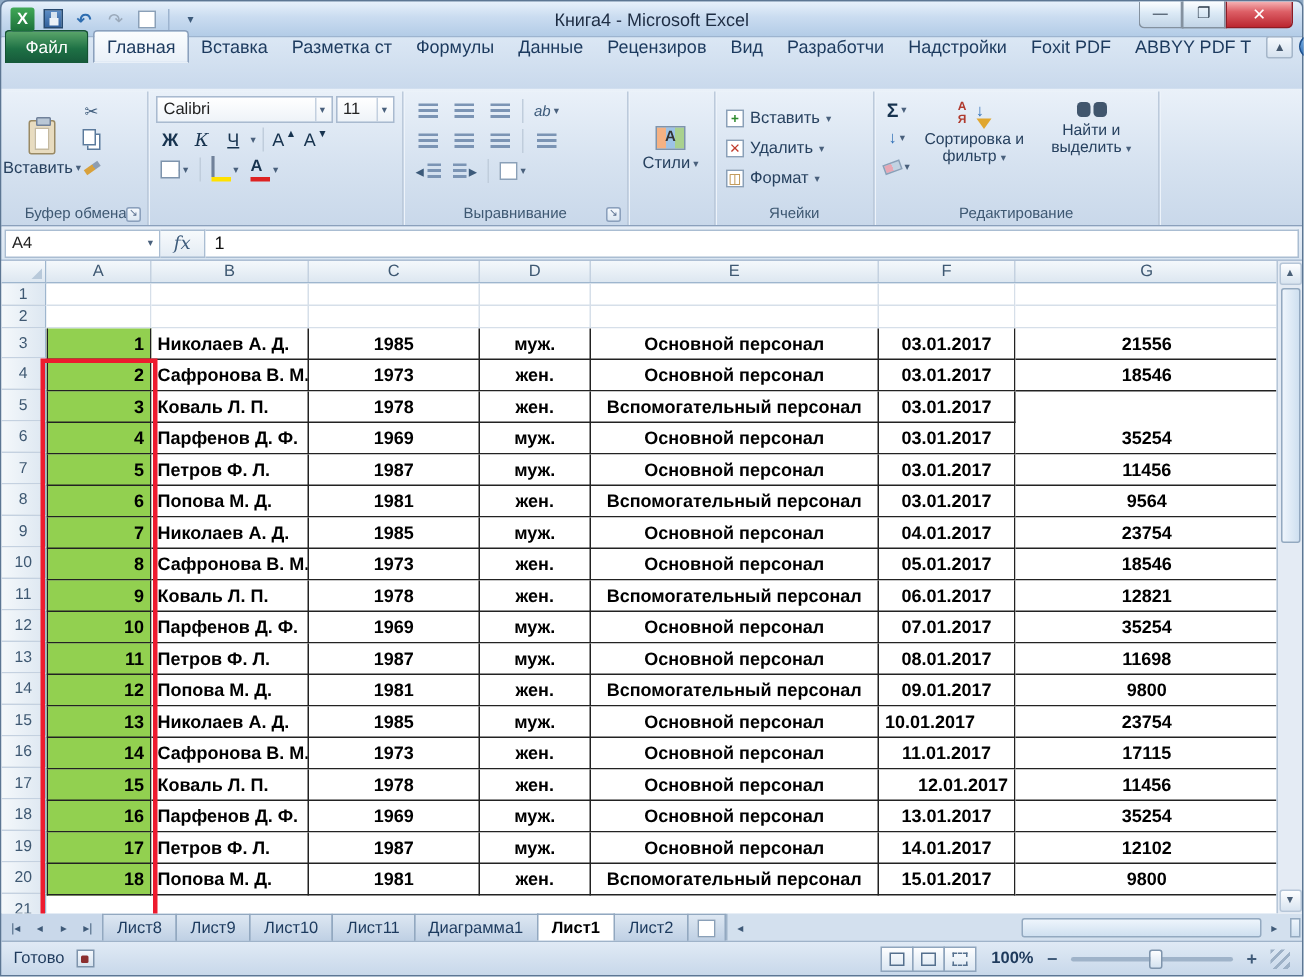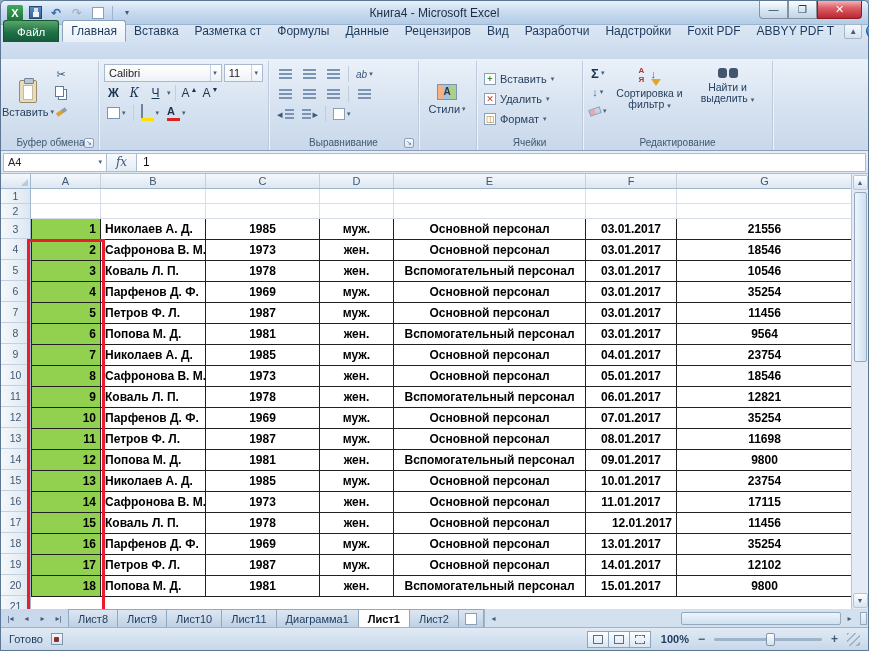--- a/index.html
+++ b/index.html
@@ -475,21 +475,20 @@
           <div class="gc td" style="width: 91px; text-align: center;">03.01.2017</div>
           <div class="gc td" style="width: 176px; text-align: center;">18546</div>
         </div>
         <div class="grow" style="height: 21px;">
           <div class="gc td first green" style="width: 70px; text-align: right;">3</div>
           <div class="gc td" style="width: 105px; text-align: left;">Коваль Л. П.</div>
           <div class="gc td" style="width: 114px; text-align: center;">1978</div>
           <div class="gc td" style="width: 74px; text-align: center;">жен.</div>
           <div class="gc td" style="width: 192px; text-align: center;">Вспомогательный персонал</div>
           <div class="gc td" style="width: 91px; text-align: center;">03.01.2017</div>
-          <div class="gc td" style="width: 176px; text-align: center;">10546</div>
         </div>
         <div class="grow" style="height: 21px;">
           <div class="gc td first green" style="width: 70px; text-align: right;">4</div>
           <div class="gc td" style="width: 105px; text-align: left;">Парфенов Д. Ф.</div>
           <div class="gc td" style="width: 114px; text-align: center;">1969</div>
           <div class="gc td" style="width: 74px; text-align: center;">муж.</div>
           <div class="gc td" style="width: 192px; text-align: center;">Основной персонал</div>
           <div class="gc td" style="width: 91px; text-align: center;">03.01.2017</div>
           <div class="gc td" style="width: 176px; text-align: center;">35254</div>
         </div>
@@ -564,21 +563,21 @@
           <div class="gc td" style="width: 192px; text-align: center;">Вспомогательный персонал</div>
           <div class="gc td" style="width: 91px; text-align: center;">09.01.2017</div>
           <div class="gc td" style="width: 176px; text-align: center;">9800</div>
         </div>
         <div class="grow" style="height: 21px;">
           <div class="gc td first green" style="width: 70px; text-align: right;">13</div>
           <div class="gc td" style="width: 105px; text-align: left;">Николаев А. Д.</div>
           <div class="gc td" style="width: 114px; text-align: center;">1985</div>
           <div class="gc td" style="width: 74px; text-align: center;">муж.</div>
           <div class="gc td" style="width: 192px; text-align: center;">Основной персонал</div>
-          <div class="gc td" style="width: 91px; text-align: center;">10.01.2017</div>
+          <div class="gc td" style="width: 91px; text-align: left;">10.01.2017</div>
           <div class="gc td" style="width: 176px; text-align: center;">23754</div>
         </div>
         <div class="grow" style="height: 21px;">
           <div class="gc td first green" style="width: 70px; text-align: right;">14</div>
           <div class="gc td" style="width: 105px; text-align: left;">Сафронова В. М.</div>
           <div class="gc td" style="width: 114px; text-align: center;">1973</div>
           <div class="gc td" style="width: 74px; text-align: center;">жен.</div>
           <div class="gc td" style="width: 192px; text-align: center;">Основной персонал</div>
           <div class="gc td" style="width: 91px; text-align: center;">11.01.2017</div>
           <div class="gc td" style="width: 176px; text-align: center;">17115</div>

